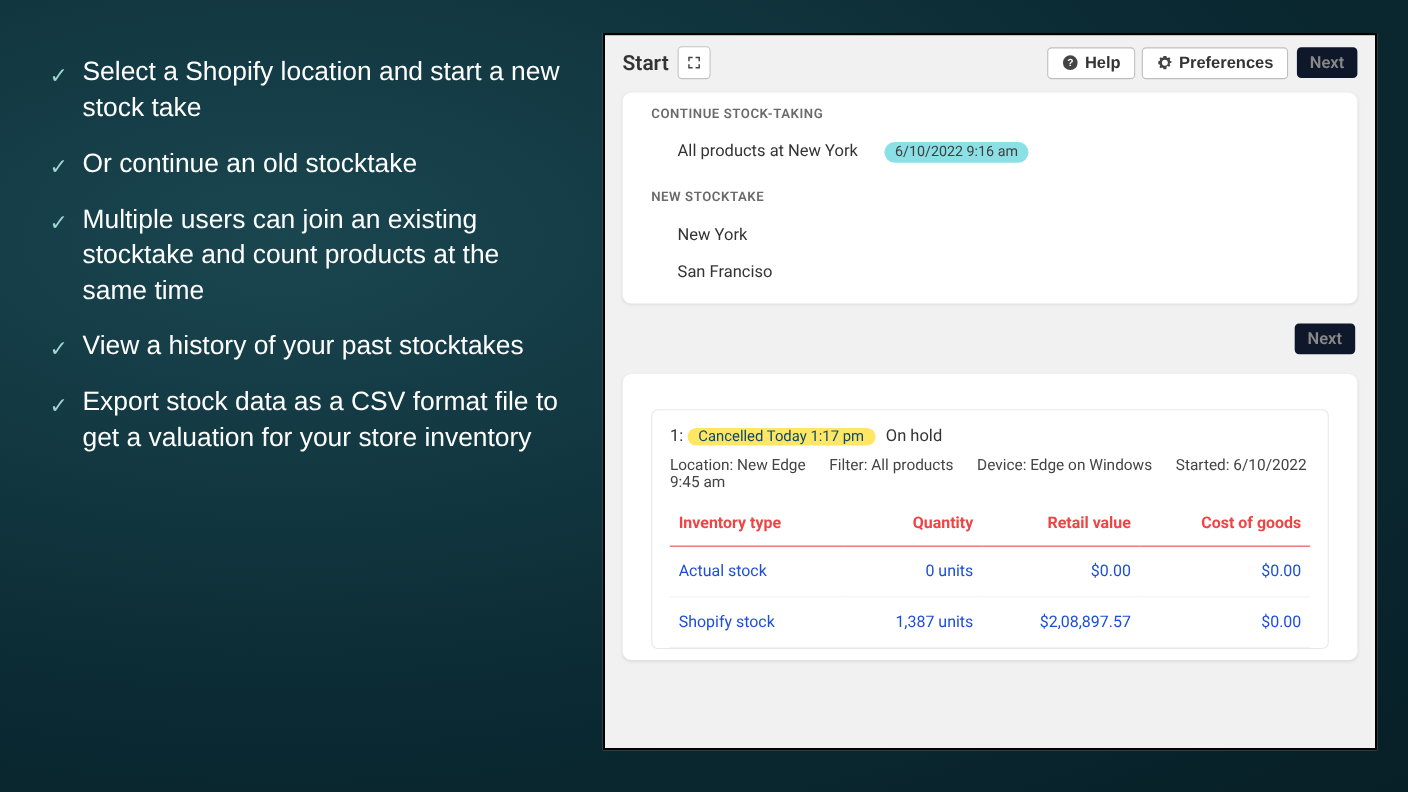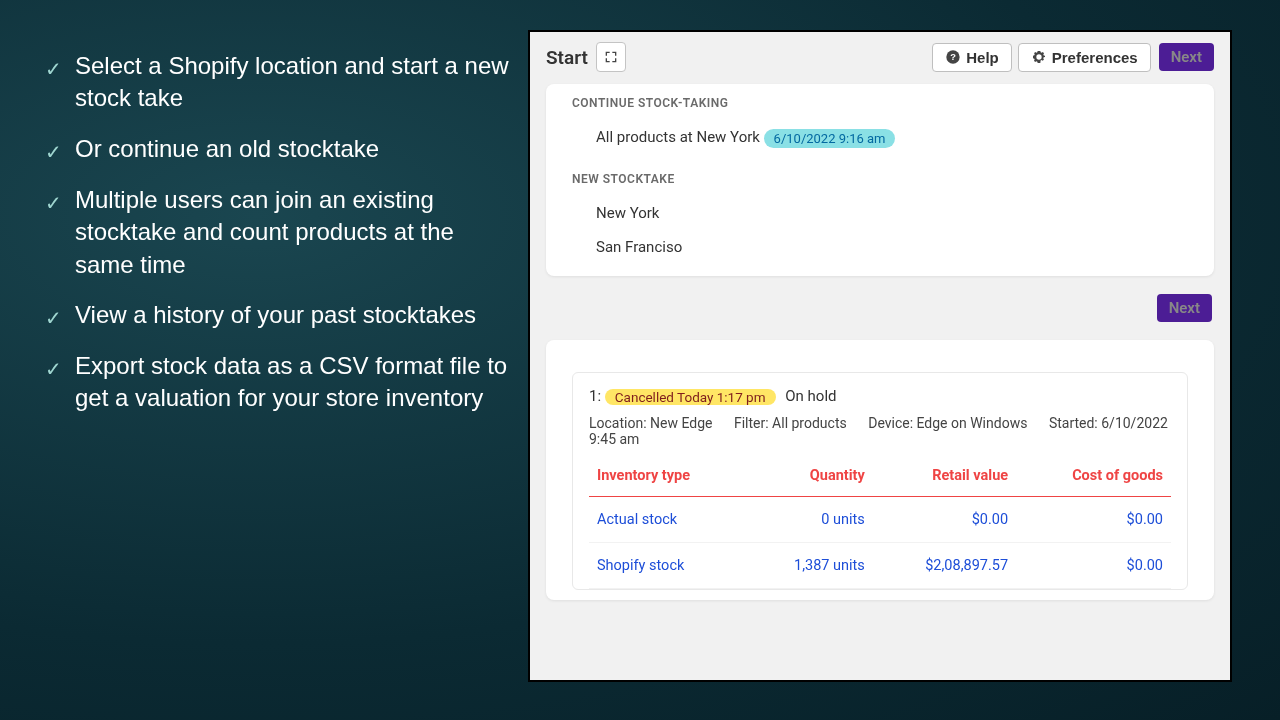--- a/index.html
+++ b/index.html
@@ -25,21 +25,21 @@
   }
   .check-icon {
     flex: 0 0 30px;
     color: #9fd6d0;
     font-size: 20px;
     margin-top: 6px;
   }
   .feature-text { flex: 1; }
   .app-frame {
     position: absolute;
-    left: 528px;
+    left: 548px;
     top: 30px;
     width: 704px;
     height: 652px;
     background: #f1f1f1;
     border: 2px solid #000;
     overflow: hidden;
     display: flex;
   }
   .app-scroll {
     flex: 1;
@@ -88,21 +88,21 @@
     color: #333;
     cursor: pointer;
     margin-left: 6px;
   }
   .next-ghost {
     display: inline-block;
     padding: 5px 12px;
     font-size: 15px;
     font-weight: 600;
     color: #888;
-    background: #4c1d95;
+    background: #0f172a;
     border-radius: 4px;
     margin-left: 8px;
     text-align: right;
   }
   .card {
     background: #fff;
     border-radius: 8px;
     box-shadow: 0 1px 3px rgba(0,0,0,0.08);
     padding: 12px 26px;
     margin-top: 4px;
@@ -116,25 +116,25 @@
   }
   .stocktake-item {
     padding: 8px 0 8px 24px;
     font-size: 15px;
     color: #333;
     cursor: pointer;
   }
   .badge-teal {
     display: inline-block;
     background: #8ae0e5;
-    color: #0369a1;
+    color: #404040;
     padding: 2px 10px;
     border-radius: 10px;
     font-size: 13px;
-    margin-left: 0;
+    margin-left: 20px;
     vertical-align: middle;
   }
   .section-gap { height: 16px; }
   .next-row {
     display: flex;
     justify-content: flex-end;
     padding: 18px 2px 0 0;
   }
   .history-card {
     background: #fff;
@@ -150,21 +150,21 @@
     margin-top: 10px;
   }
   .entry-head {
     font-size: 15px;
     color: #333;
     margin-bottom: 10px;
   }
   .badge-yellow {
     display: inline-block;
     background: #ffe665;
-    color: #7f1d1d;
+    color: #0c4a6e;
     padding: 0 10px;
     border-radius: 10px;
     font-size: 13.5px;
     vertical-align: middle;
   }
   .meta-line {
     font-size: 14px;
     color: #444;
     margin-bottom: 8px;
   }

